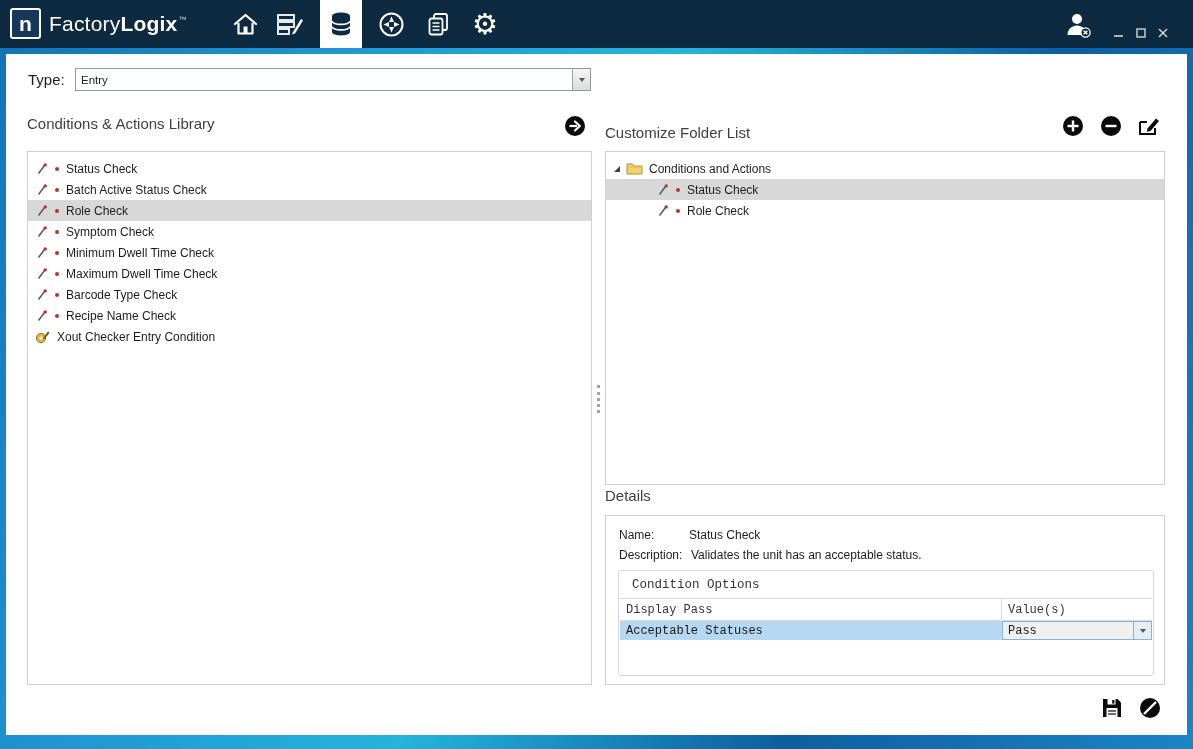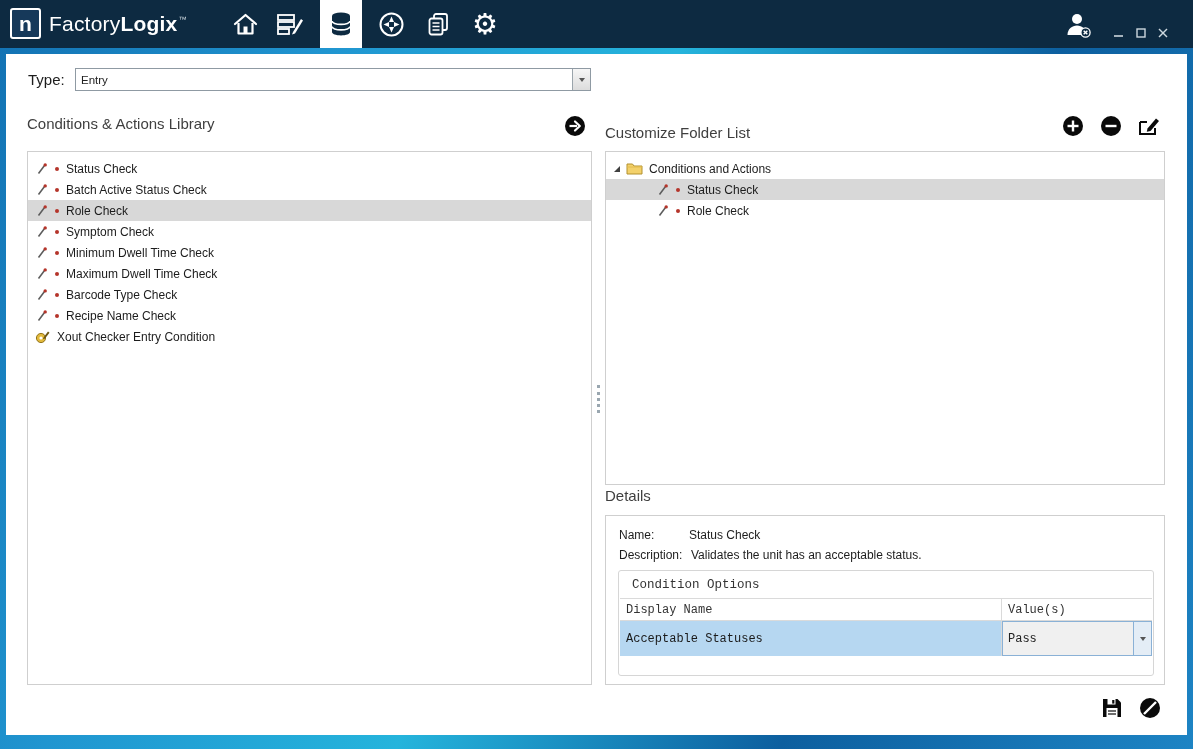--- a/index.html
+++ b/index.html
@@ -108,21 +108,21 @@
   .kv-desc-l { left:13px; top:32px; } .kv-desc-v { left:85px; top:32px; }
 
   .groupbox {
     position:absolute; left:12px; top:54px; width:536px; height:106px;
     border:1px solid #d6d6d6; border-radius:3px; background:#fff;font-family:Liberation Mono, monospace;
   }
   .group-legend { position:absolute; left:13px; top:7px; font-size:12.5px; color:#333; }
 
   .opt-table { position:absolute; left:1px; top:27px; width:532px; border-top:1px solid #dadada; }
   .t-header { display:flex; height:22px; border-bottom:1px solid #dadada; }
-  .t-row { display:flex; height:35px; }
+  .t-row { display:flex; height:19px; }
   .c1 { width:382px; display:flex; align-items:center; padding-left:6px; font-size:12px; color:#333; border-right:1px solid #dadada; }
   .c2 { flex:1; display:flex; align-items:center; padding-left:6px; font-size:12px; color:#333; position:relative; }
   .t-row .c1 { background:#b6d7f1; color:#1a1a1a; }
   .cell-combo {
     position:absolute; inset:0; border:1px solid #8ab1d6; background:#f0f0f0;
     display:flex; align-items:center;
   }
   .cell-combo .val { flex:1; font-size:12px; color:#222; padding-left:5px; }
   .cell-combo .arrow-btn { width:18px; height:100%; border-left:1px solid #8ab1d6; background:#e4edf6; display:flex; align-items:center; justify-content:center; }
 
@@ -376,21 +376,21 @@
       <div class="panel details-box">
         <span class="kv kv-name-l">Name:</span>
         <span class="kv kv-name-v">Status Check</span>
         <span class="kv kv-desc-l">Description:</span>
         <span class="kv kv-desc-v">Validates the unit has an acceptable status.</span>
 
         <div class="groupbox">
           <span class="group-legend">Condition Options</span>
           <div class="opt-table">
             <div class="t-header">
-              <div class="c1">Display Name</div>
+              <div class="c1">Display Pass</div>
               <div class="c2">Value(s)</div>
             </div>
             <div class="t-row">
               <div class="c1">Acceptable Statuses</div>
               <div class="c2">
                 <div class="cell-combo">
                   <span class="val">Pass</span>
                   <span class="arrow-btn">
                       <span class="tri-down"></span>
                     </span>

